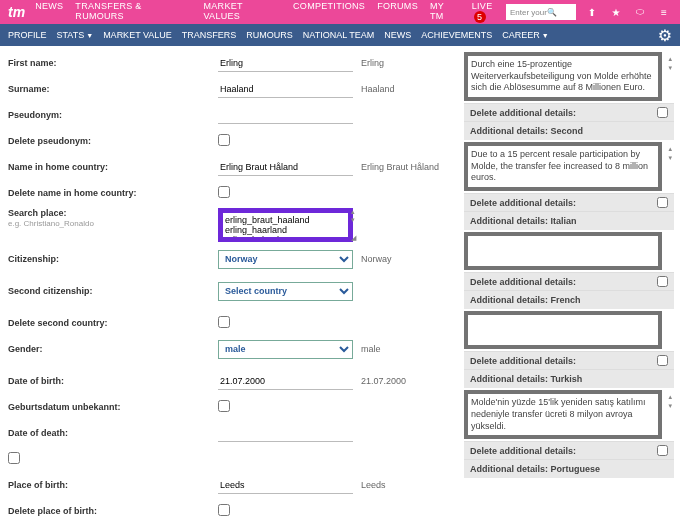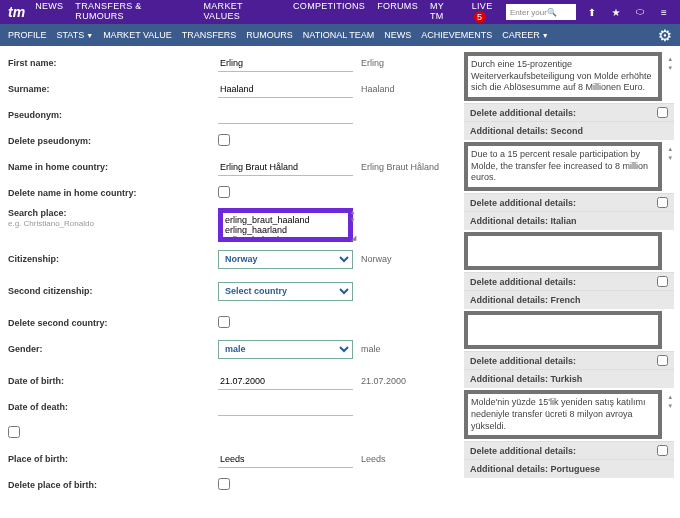--- a/index.html
+++ b/index.html
@@ -1,17 +1,17 @@
 <!DOCTYPE html>
 <html><head>
 <meta charset="utf-8">
 <style>
 *{box-sizing:border-box;margin:0;padding:0;font-family:Arial,Helvetica,sans-serif}
 body{width:680px;height:518px;overflow:hidden;background:#fff;font-size:10px;color:#333}
-.topbar{background:#4c1d95;height:24px;display:flex;align-items:center;padding:0 8px;color:#fff}
+.topbar{background:#ec4899;height:24px;display:flex;align-items:center;padding:0 8px;color:#fff}
 .logo{font-weight:bold;font-style:italic;font-size:14px;margin-right:10px;color:#fff}
 .topnav{display:flex;gap:12px;flex:1}
 .topnav span{font-size:9px;letter-spacing:0.3px;cursor:pointer}
 .live-badge{background:#d00;border-radius:50%;width:12px;height:12px;display:inline-flex;align-items:center;justify-content:center;font-size:8px;margin-left:2px}
 .toptools{display:flex;align-items:flex-end;gap:8px}
 .search-box{background:#fff;height:16px;width:70px;display:flex;align-items:center;padding:0 4px;font-size:8px;color:#888}
 .ticon{width:16px;height:16px;display:inline-flex;align-items:center;justify-content:center}
 .subbar{background:#3a5b8c;height:22px;display:flex;align-items:center;padding:0 8px;color:#fff;font-size:9px;gap:10px}
 .subbar span{cursor:pointer}
 .gear{margin-left:auto;font-size:16px}
@@ -143,20 +143,24 @@
         <div class="fld"><select><option>male</option></select></div>
         <div class="aft">male</div>
       </div>
 
     <div class="row" style="margin-top:6px">
         <div class="lbl">Date of birth:</div>
         <div class="fld"><input type="text" value="21.07.2000" style=""></div>
         <div class="aft">21.07.2000</div>
       </div>
 
+    <div class="row">
+        <div class="lbl">Geburtsdatum unbekannt:</div>
+        <div class="fld"><input type="checkbox" style=""></div>
+      </div>
 
     <div class="row">
         <div class="lbl">Date of death:</div>
         <div class="fld"><input type="text" value="" style=""></div>
       </div>
 
     <div class="row">
         <div class="fld"><input type="checkbox" style=""></div>
       </div>
 

